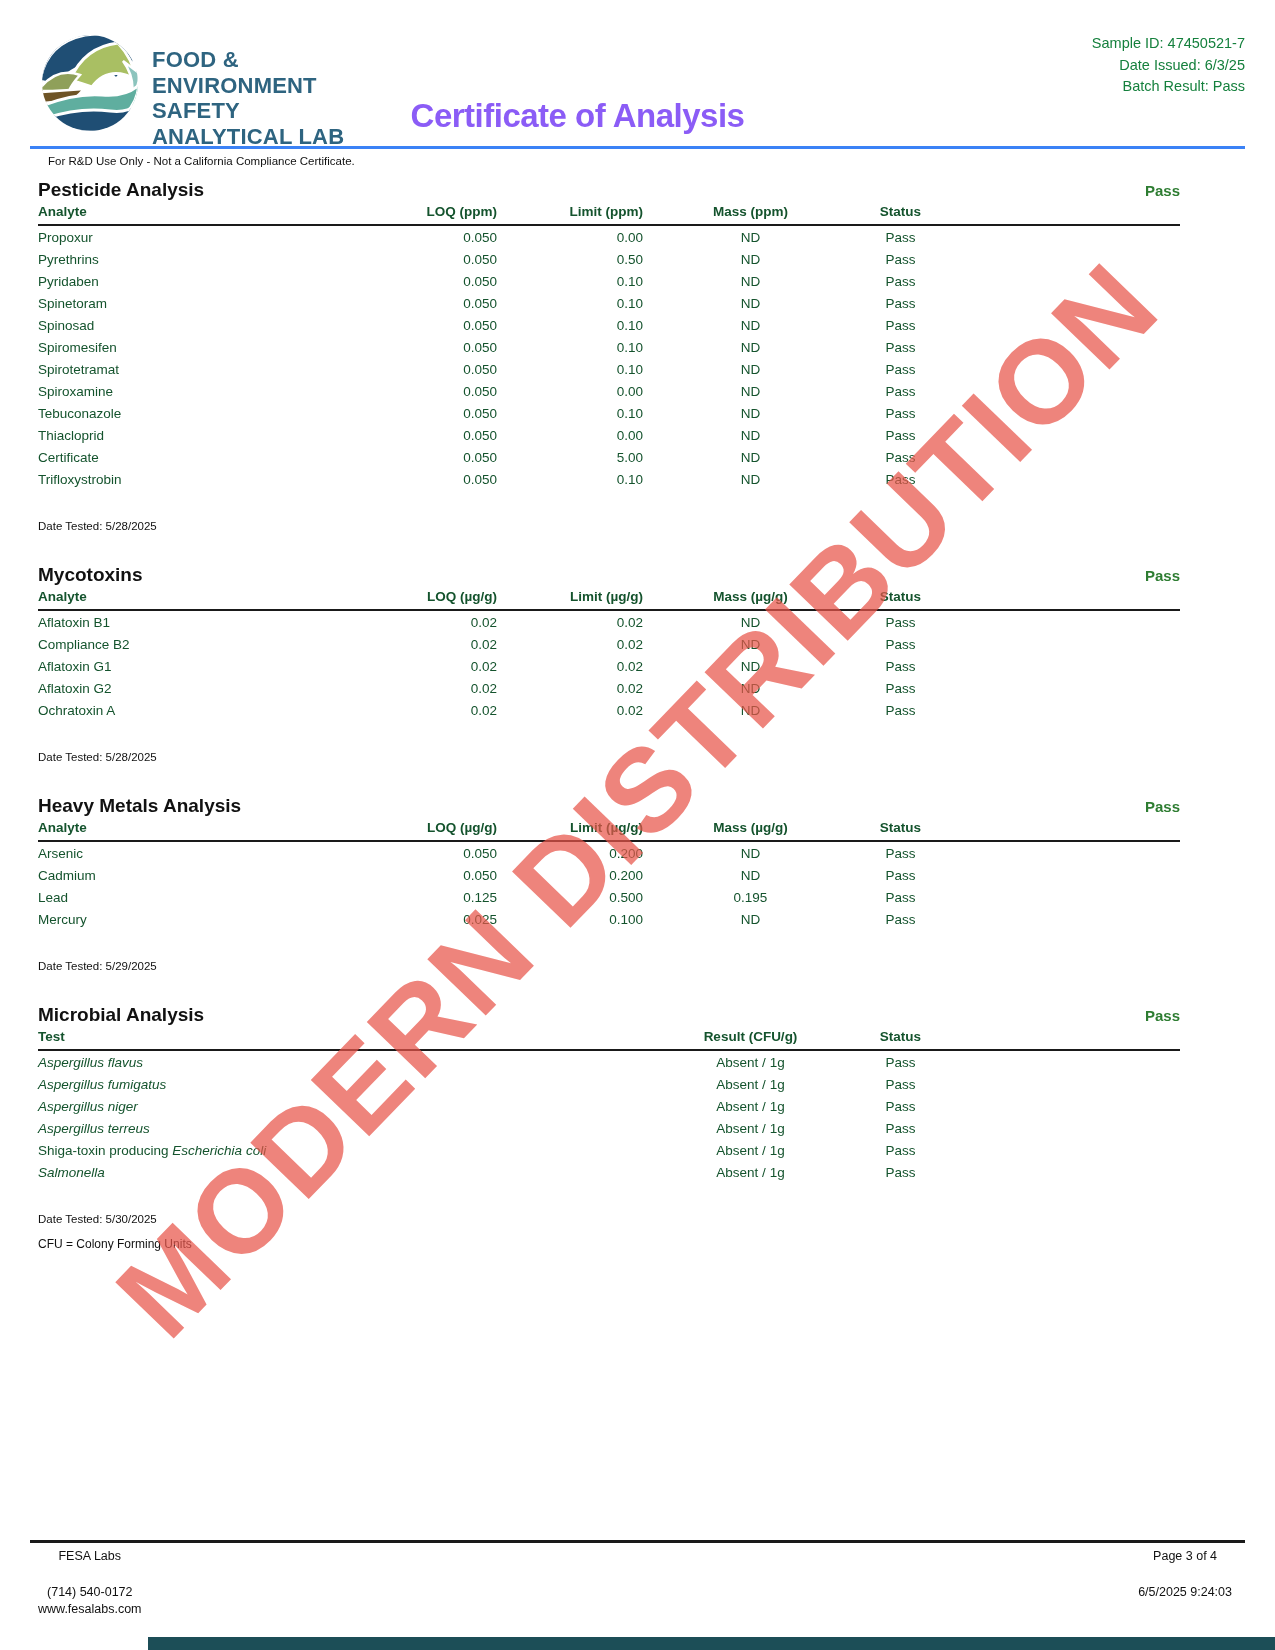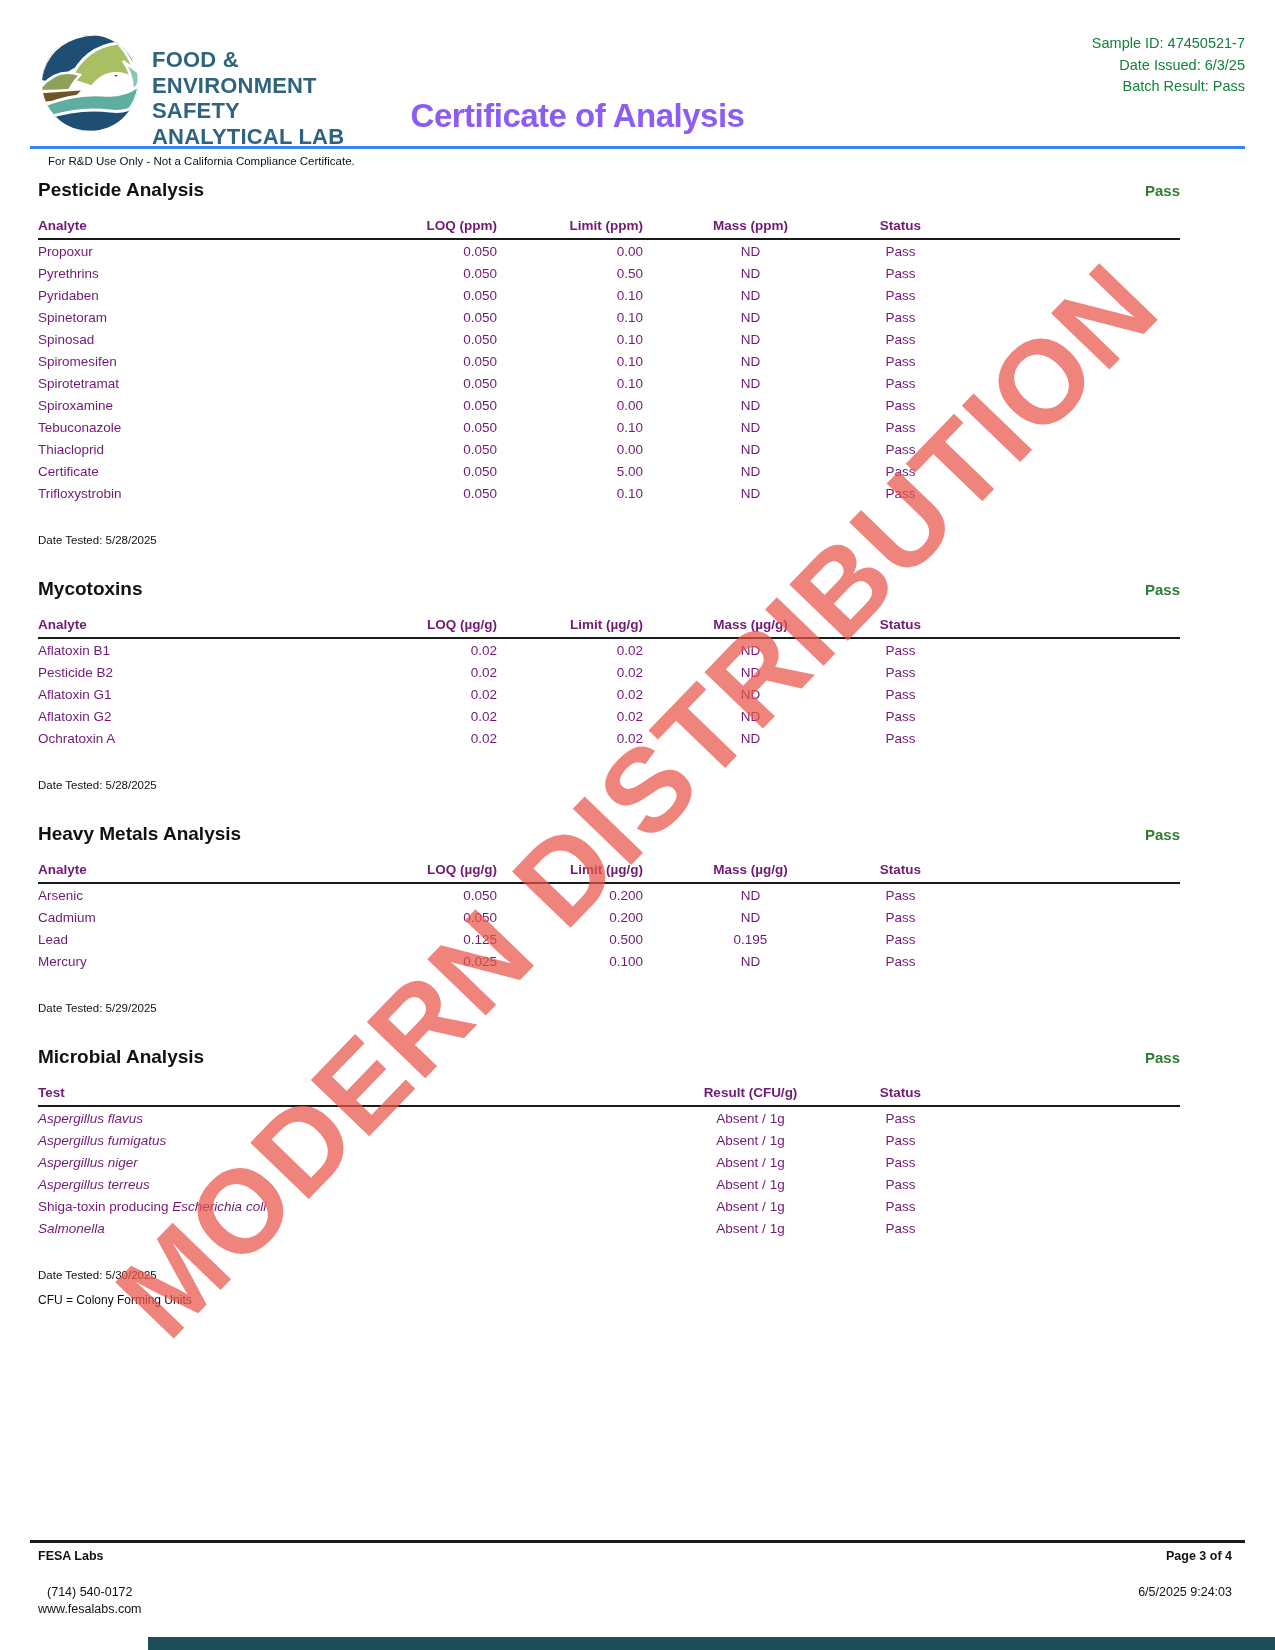--- a/index.html
+++ b/index.html
@@ -19,21 +19,21 @@
   .doc-title{position:absolute;left:0;right:120px;top:97px;text-align:center;font-size:33px;font-weight:bold;color:#8b5cf6;letter-spacing:-.5px;}
   .header-info{position:absolute;right:0;top:33px;text-align:right;font-size:14.5px;line-height:21.5px;color:#15803d;}
   .subtitle{text-align:left;font-size:11.5px;margin-top:6px;color:#111;padding-left:48px;}
   
   #sections{margin:0 95px 0 38px;width:1142px;}
   .analysis-section{margin-top:32px;}
   #sections > section:first-child{margin-top:12px;}
   .section-head{display:flex;justify-content:space-between;align-items:baseline;}
   .section-title{font-size:19px;font-weight:bold;margin:0;color:#111;}
   .section-status{font-size:15px;font-weight:bold;color:#2e7d32;}
-  table.data-table{width:1142px;border-collapse:collapse;table-layout:fixed;margin-top:14px;font-size:13.5px;color:#701a75;}
+  table.data-table{width:1142px;border-collapse:collapse;table-layout:fixed;margin-top:0;font-size:13.5px;color:#14532d;}
   table.data-table th{font-weight:bold;padding:3px 0 5px;border-bottom:2px solid #1a1a1a;text-align:left;}
   table.data-table td{padding:0;height:22px;vertical-align:middle;}
   
   table.t5 .c0{width:330px;text-align:left;}
   table.t5 .c1{width:129px;text-align:right;}
   table.t5 .c2{width:146px;text-align:right;}
   table.t5 .c3{width:215px;text-align:center;}
   table.t5 .c4{width:85px;text-align:center;}
   
   table.t3 .c0{width:605px;text-align:left;}
@@ -47,21 +47,21 @@
     position:absolute;left:637px;top:800px;
     transform:translate(-50%,-50%) rotate(-46deg);
     font-size:118px;font-weight:bold;white-space:nowrap;
     letter-spacing:2px;opacity:.72;pointer-events:none;z-index:5;
   }
   
   .footer-rule{position:absolute;left:30px;right:30px;top:1540px;border-top:3px solid #1a1a1a;}
   .footer{position:absolute;left:38px;right:43px;top:1548px;font-size:12.5px;color:#111;}
   .footer-left{float:left;line-height:17px;}
   .footer-right{float:right;text-align:right;line-height:17px;}
-  .footer-bold{font-weight:bold;}
+  .footer-bold{font-weight:normal;text-align:center;}
   .footer-left .contact{margin-top:19px;text-align:center;}
   .footer-right .gen-time{margin-top:19px;}
   .bottom-bar{position:absolute;left:148px;right:0;bottom:0;height:13px;}
 </style>
 </head>
 <body>
 
 <div class="page">
 
   <div class="header">
@@ -239,21 +239,21 @@
       <tbody>
             <tr>
               <td class="c0">Aflatoxin B1</td>
               <td class="c1">0.02</td>
               <td class="c2">0.02</td>
               <td class="c3">ND</td>
               <td class="c4">Pass</td>
               <td class="cf"></td>
             </tr>
             <tr>
-              <td class="c0">Pesticide B2</td>
+              <td class="c0">Compliance B2</td>
               <td class="c1">0.02</td>
               <td class="c2">0.02</td>
               <td class="c3">ND</td>
               <td class="c4">Pass</td>
               <td class="cf"></td>
             </tr>
             <tr>
               <td class="c0">Aflatoxin G1</td>
               <td class="c1">0.02</td>
               <td class="c2">0.02</td>

